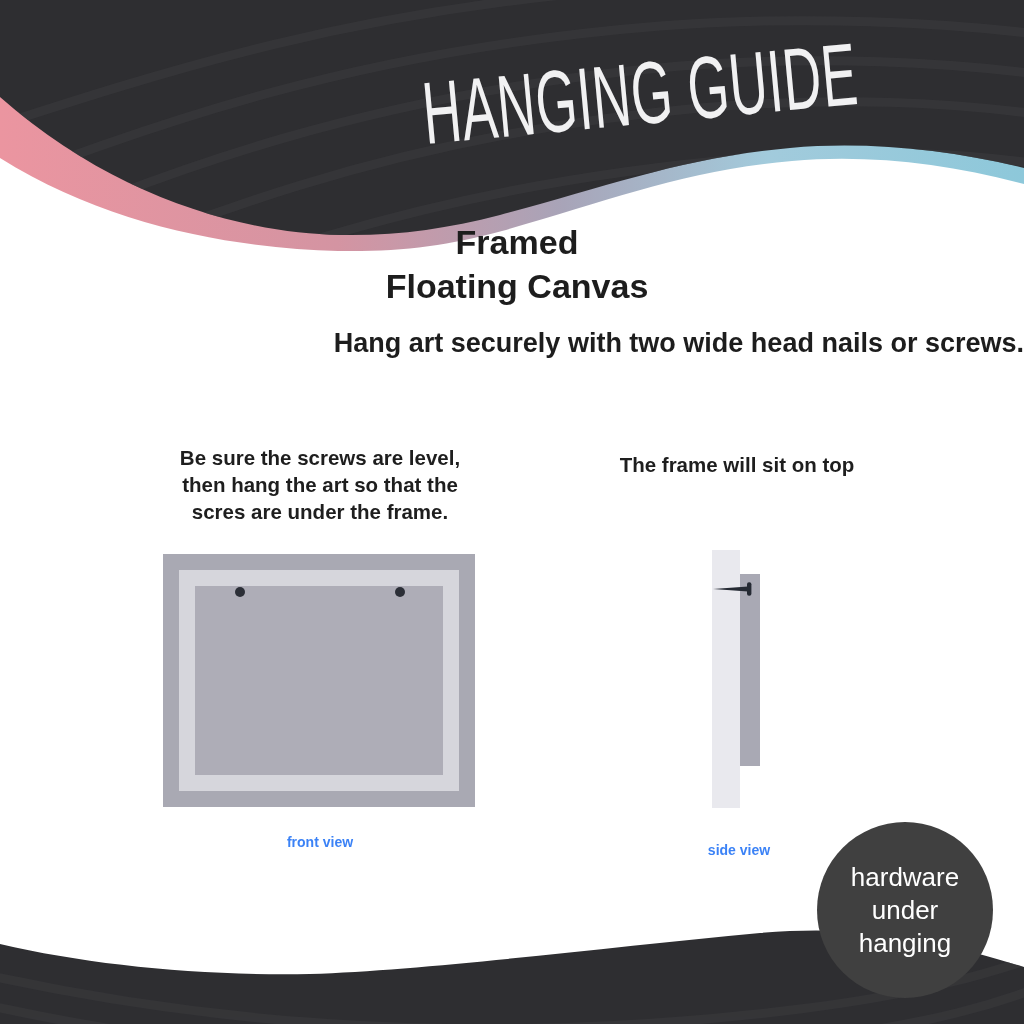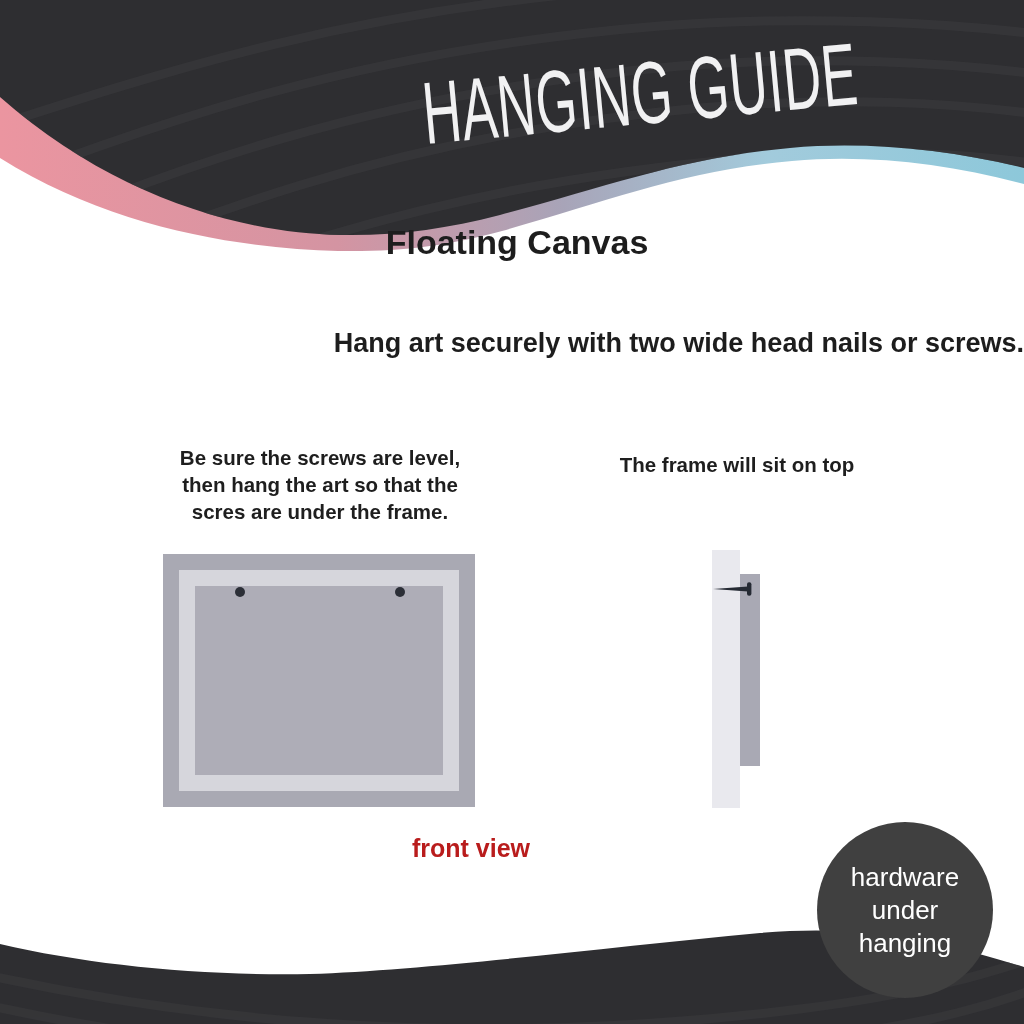--- a/index.html
+++ b/index.html
@@ -58,21 +58,21 @@
   .screw-dot   { position:absolute; width:10px; height:10px; border-radius:50%; background:#2c2f37; top:33px; }
   .screw-dot.left  { left:72px; }
   .screw-dot.right { left:232px; }
 
   
   .wall-bar  { position:absolute; left:712px; top:550px; width:28px; height:258px; background:#e9e9ee; }
   .frame-bar { position:absolute; left:740px; top:574px; width:20px; height:192px; background:#a9a9b4; }
   .nail-svg  { position:absolute; left:712px; top:581px; width:44px; height:16px; }
 
   
-  .caption { position:absolute; text-align:right; font-size:25px; font-weight:600; color:#b91c1c; }
+  .caption { position:absolute; text-align:center; font-size:14px; font-weight:600; color:#3b82f6; }
   .caption-front { left:110px; top:834px; width:420px; }
   .caption-side  { left:529px; top:842px; width:420px; }
 
   
   .badge {
     position:absolute; left:817px; top:822px; width:176px; height:176px;
     background:#404040; border-radius:50%;
     display:flex; flex-direction:column; align-items:center; justify-content:center;
     z-index:5;
   }
@@ -107,20 +107,21 @@
       <path d="M-60,206 C160,120 360,50 660,26 C790,16 950,20 1080,40"></path>
       <path d="M-60,144 C150,76 340,10 640,-12"></path>
       <path d="M-40,385 C200,265 430,185 750,158 C870,148 970,152 1080,170"></path>
     </g>
   </svg>
 
   <div class="page-title">HANGING GUIDE</div>
 
 
   <div class="product-title">
+    <div>Framed</div>
     <div>Floating Canvas</div>
   </div>
   <div class="instruction">Hang art securely with two wide head nails or screws.</div>
 
   <div class="note note-front">
     <div>Be sure the screws are level,</div>
     <div>then hang the art so that the</div>
     <div>scres are under the frame.</div>
   </div>
   <div class="frame-front">

